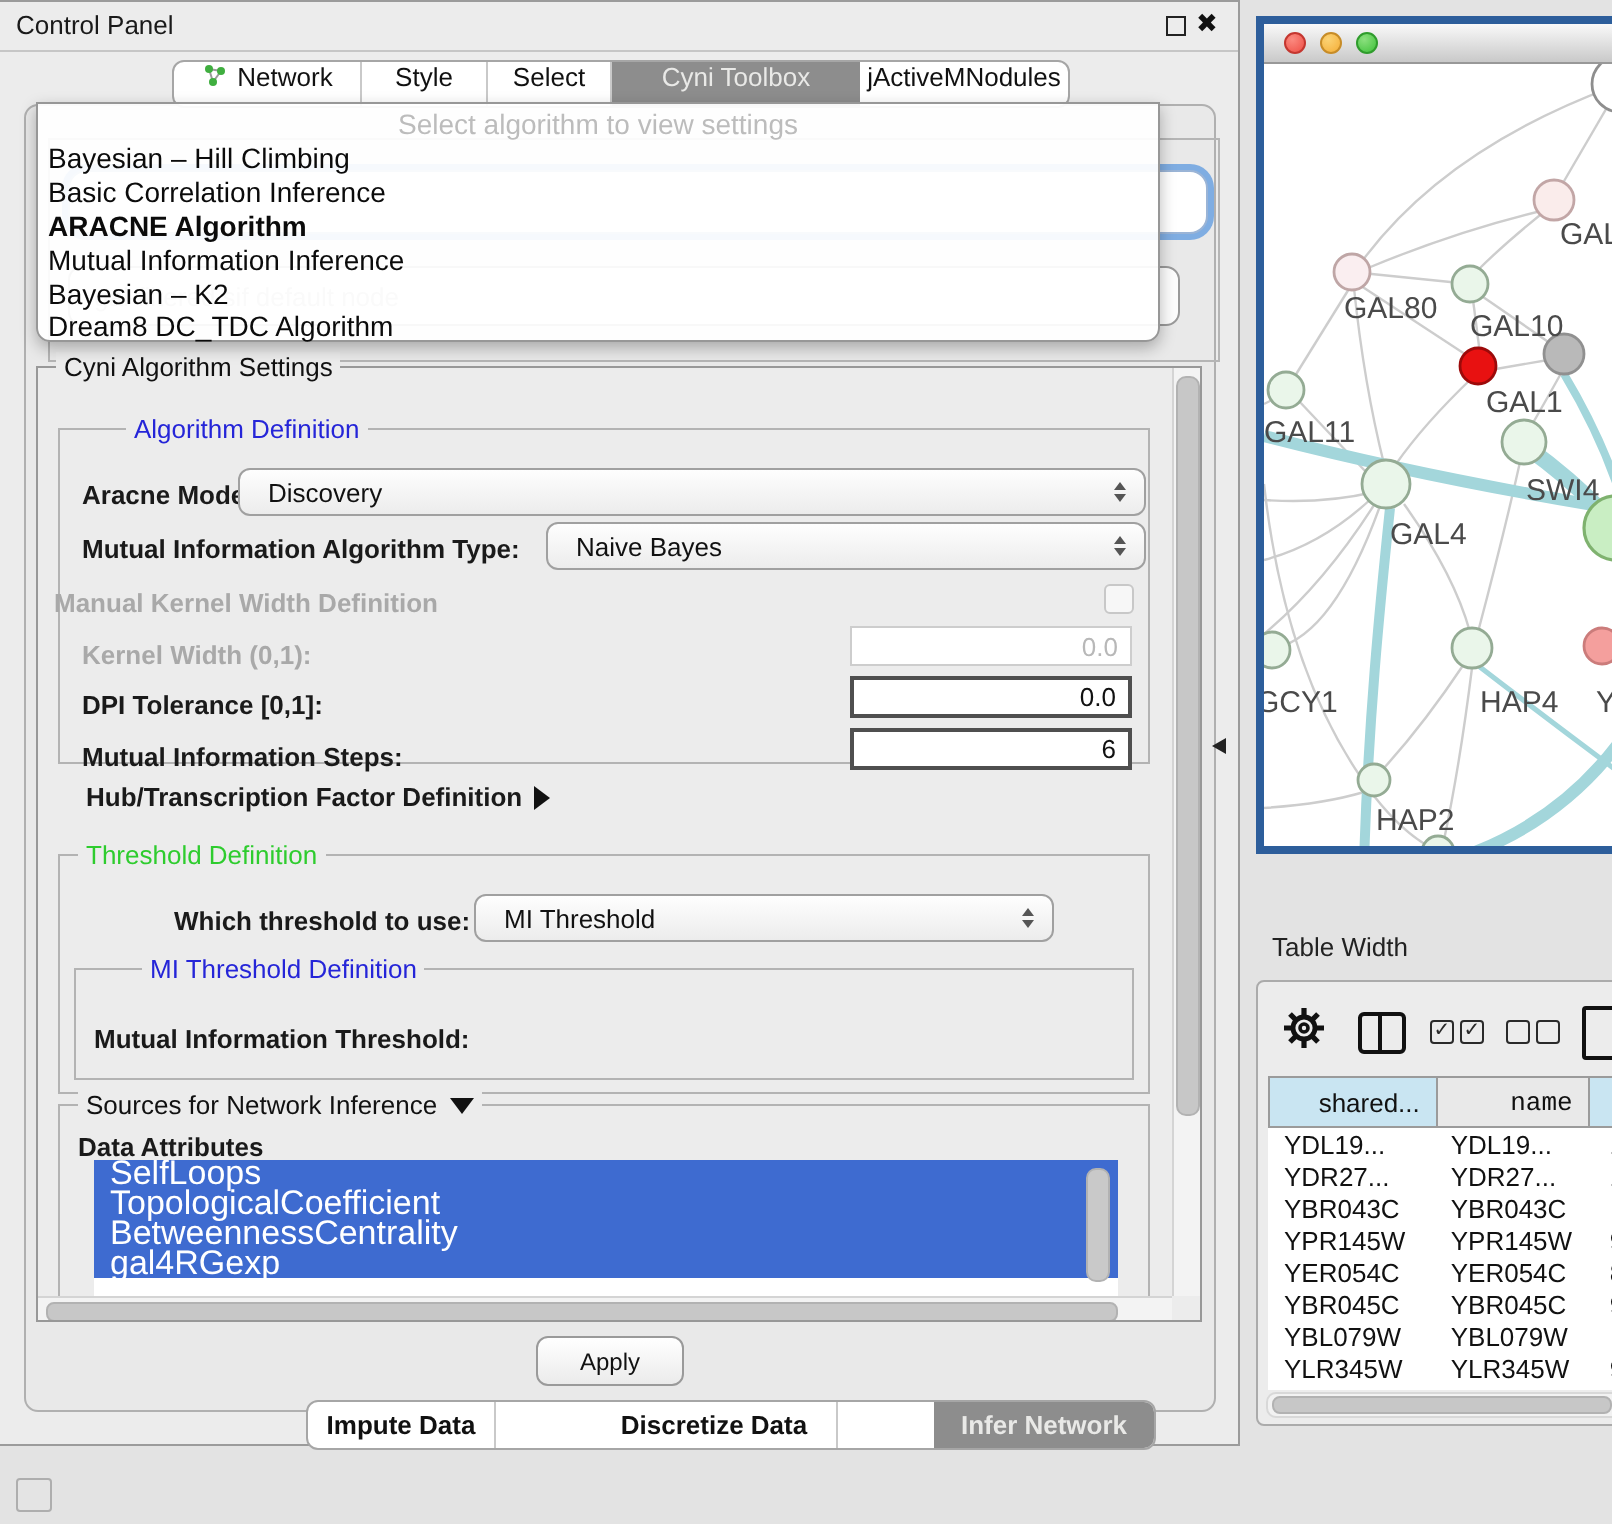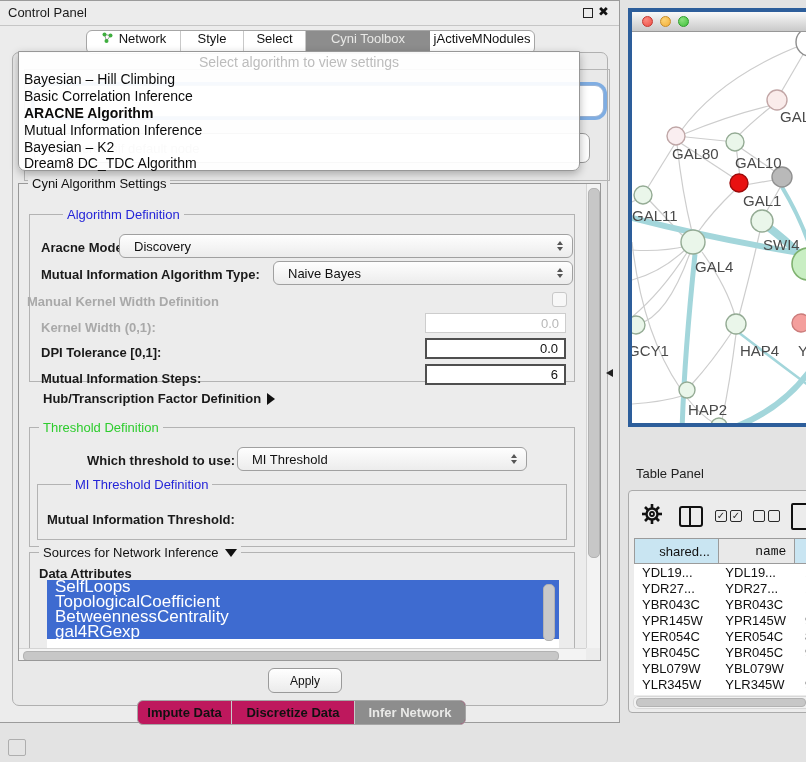--- a/index.html
+++ b/index.html
@@ -51,21 +51,21 @@
   
   .attr-list{background:#fff;overflow:hidden;}
   .attr-row{height:14.8px;background:#3e6bd0;color:#fff;font-size:17px;padding-left:8px;display:flex;align-items:center;white-space:nowrap;}
   .list-thumb{position:absolute;right:4px;top:4px;width:10px;height:55px;border-radius:5px;background:#c9c9c9;border:1px solid #b2b2b2;}
   
   .vtrack{background:#f3f3f3;border-left:1px solid #d4d4d4;}
   .htrack{background:#f3f3f3;border-top:1px solid #d4d4d4;}
   .thumb{position:absolute;background:#c7c7c7;border:1px solid #b2b2b2;border-radius:5px;}
   
   .apply{left:268px;top:667px;width:72px;height:23px;border:1px solid #9a9a9a;border-radius:6px;background:linear-gradient(#ffffff,#ebebeb);font-size:12px;color:#111;display:flex;align-items:center;justify-content:center;z-index:15;}
-  .btabs{left:137px;top:699px;height:23px;display:flex;background:#be185d;border:1px solid #a6a6a6;border-radius:6px;overflow:hidden;z-index:15;}
+  .btabs{left:153px;top:699px;height:23px;display:flex;background:#ffffff;border:1px solid #a6a6a6;border-radius:6px;overflow:hidden;z-index:15;gap:48px;}
   .btab{display:flex;align-items:center;justify-content:center;font-size:13px;font-weight:700;color:#111;border-right:1px solid #c9c9c9;box-sizing:border-box;}
   .btab:last-child{border-right:none;}
   .btab.active{background:#8d8d8d;color:#e9e9e7;}
   .cursor{left:606px;top:369px;width:0;height:0;border-top:4px solid transparent;border-bottom:4px solid transparent;border-right:7px solid #222;}
   
   .net{left:628px;top:8px;width:192px;height:419px;border:4px solid #2d5e9b;background:#fff;box-sizing:border-box;overflow:hidden;}
   .net-titlebar{left:0;top:0;width:100%;height:19px;background:linear-gradient(#f9f9f9,#c9c9c9);border-bottom:1px solid #989898;}
   .light{width:11px;height:11px;border-radius:50%;position:absolute;top:4px;box-sizing:border-box;}
   .net-canvas{left:0;top:20px;width:184px;height:396px;}
   
@@ -312,21 +312,21 @@
       <text class="net-label" x="131" y="218">SWI4</text>
       <text class="net-label" x="63" y="240">GAL4</text>
       <text class="net-label" x="-4" y="324">GCY1</text>
       <text class="net-label" x="108" y="324">HAP4</text>
       <text class="net-label" x="166" y="324">Y</text>
       <text class="net-label" x="56" y="383">HAP2</text>
     </g>
   </svg>
 </div>
 
-<span class="abs tp-title">Table Panel</span>
+<span class="abs tp-title">Table Width</span>
 <div class="abs tp">
 
   <svg class="abs" style="left:12px;top:12px" width="22" height="22" viewBox="0 0 22 22">
     <g stroke="#111" stroke-width="2.6">
       <line x1="11" y1="1" x2="11" y2="21"></line>
         <line x1="1" y1="11" x2="21" y2="11"></line>
       <line x1="4" y1="4" x2="18" y2="18"></line>
         <line x1="18" y1="4" x2="4" y2="18"></line>
     </g>
     <circle cx="11" cy="11" r="5.5" fill="#ececec" stroke="#111" stroke-width="2.4"></circle>

